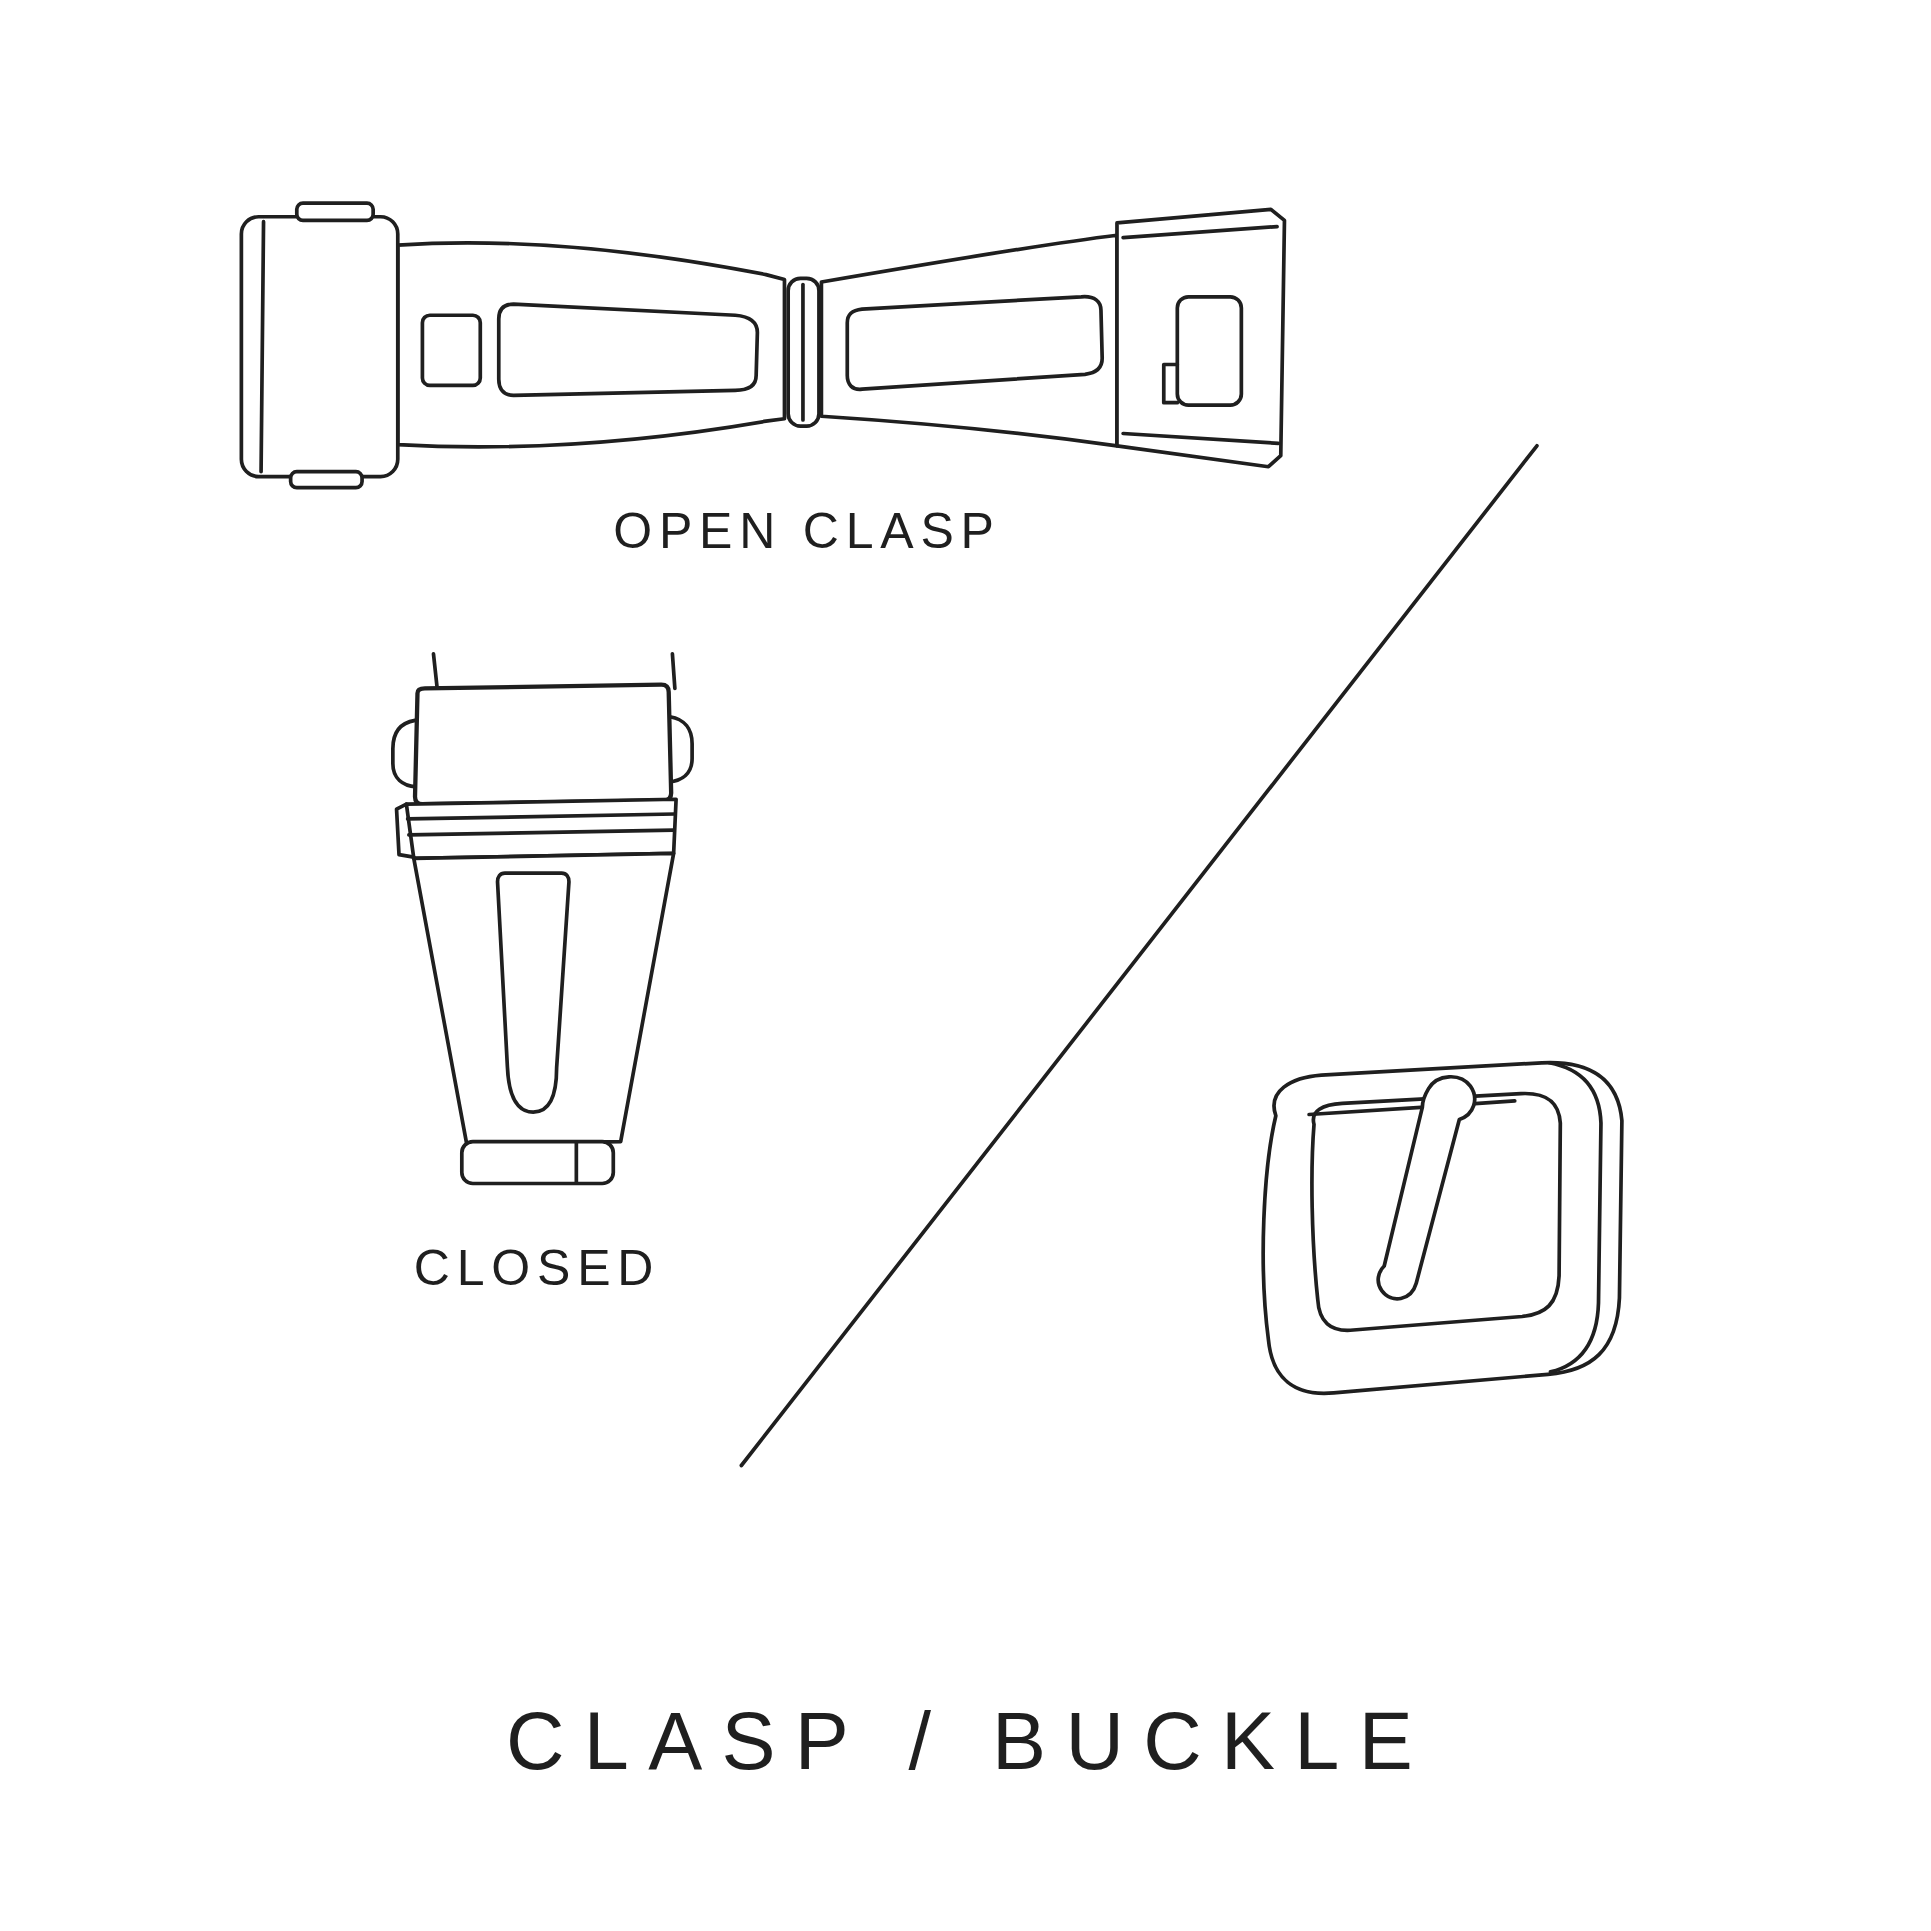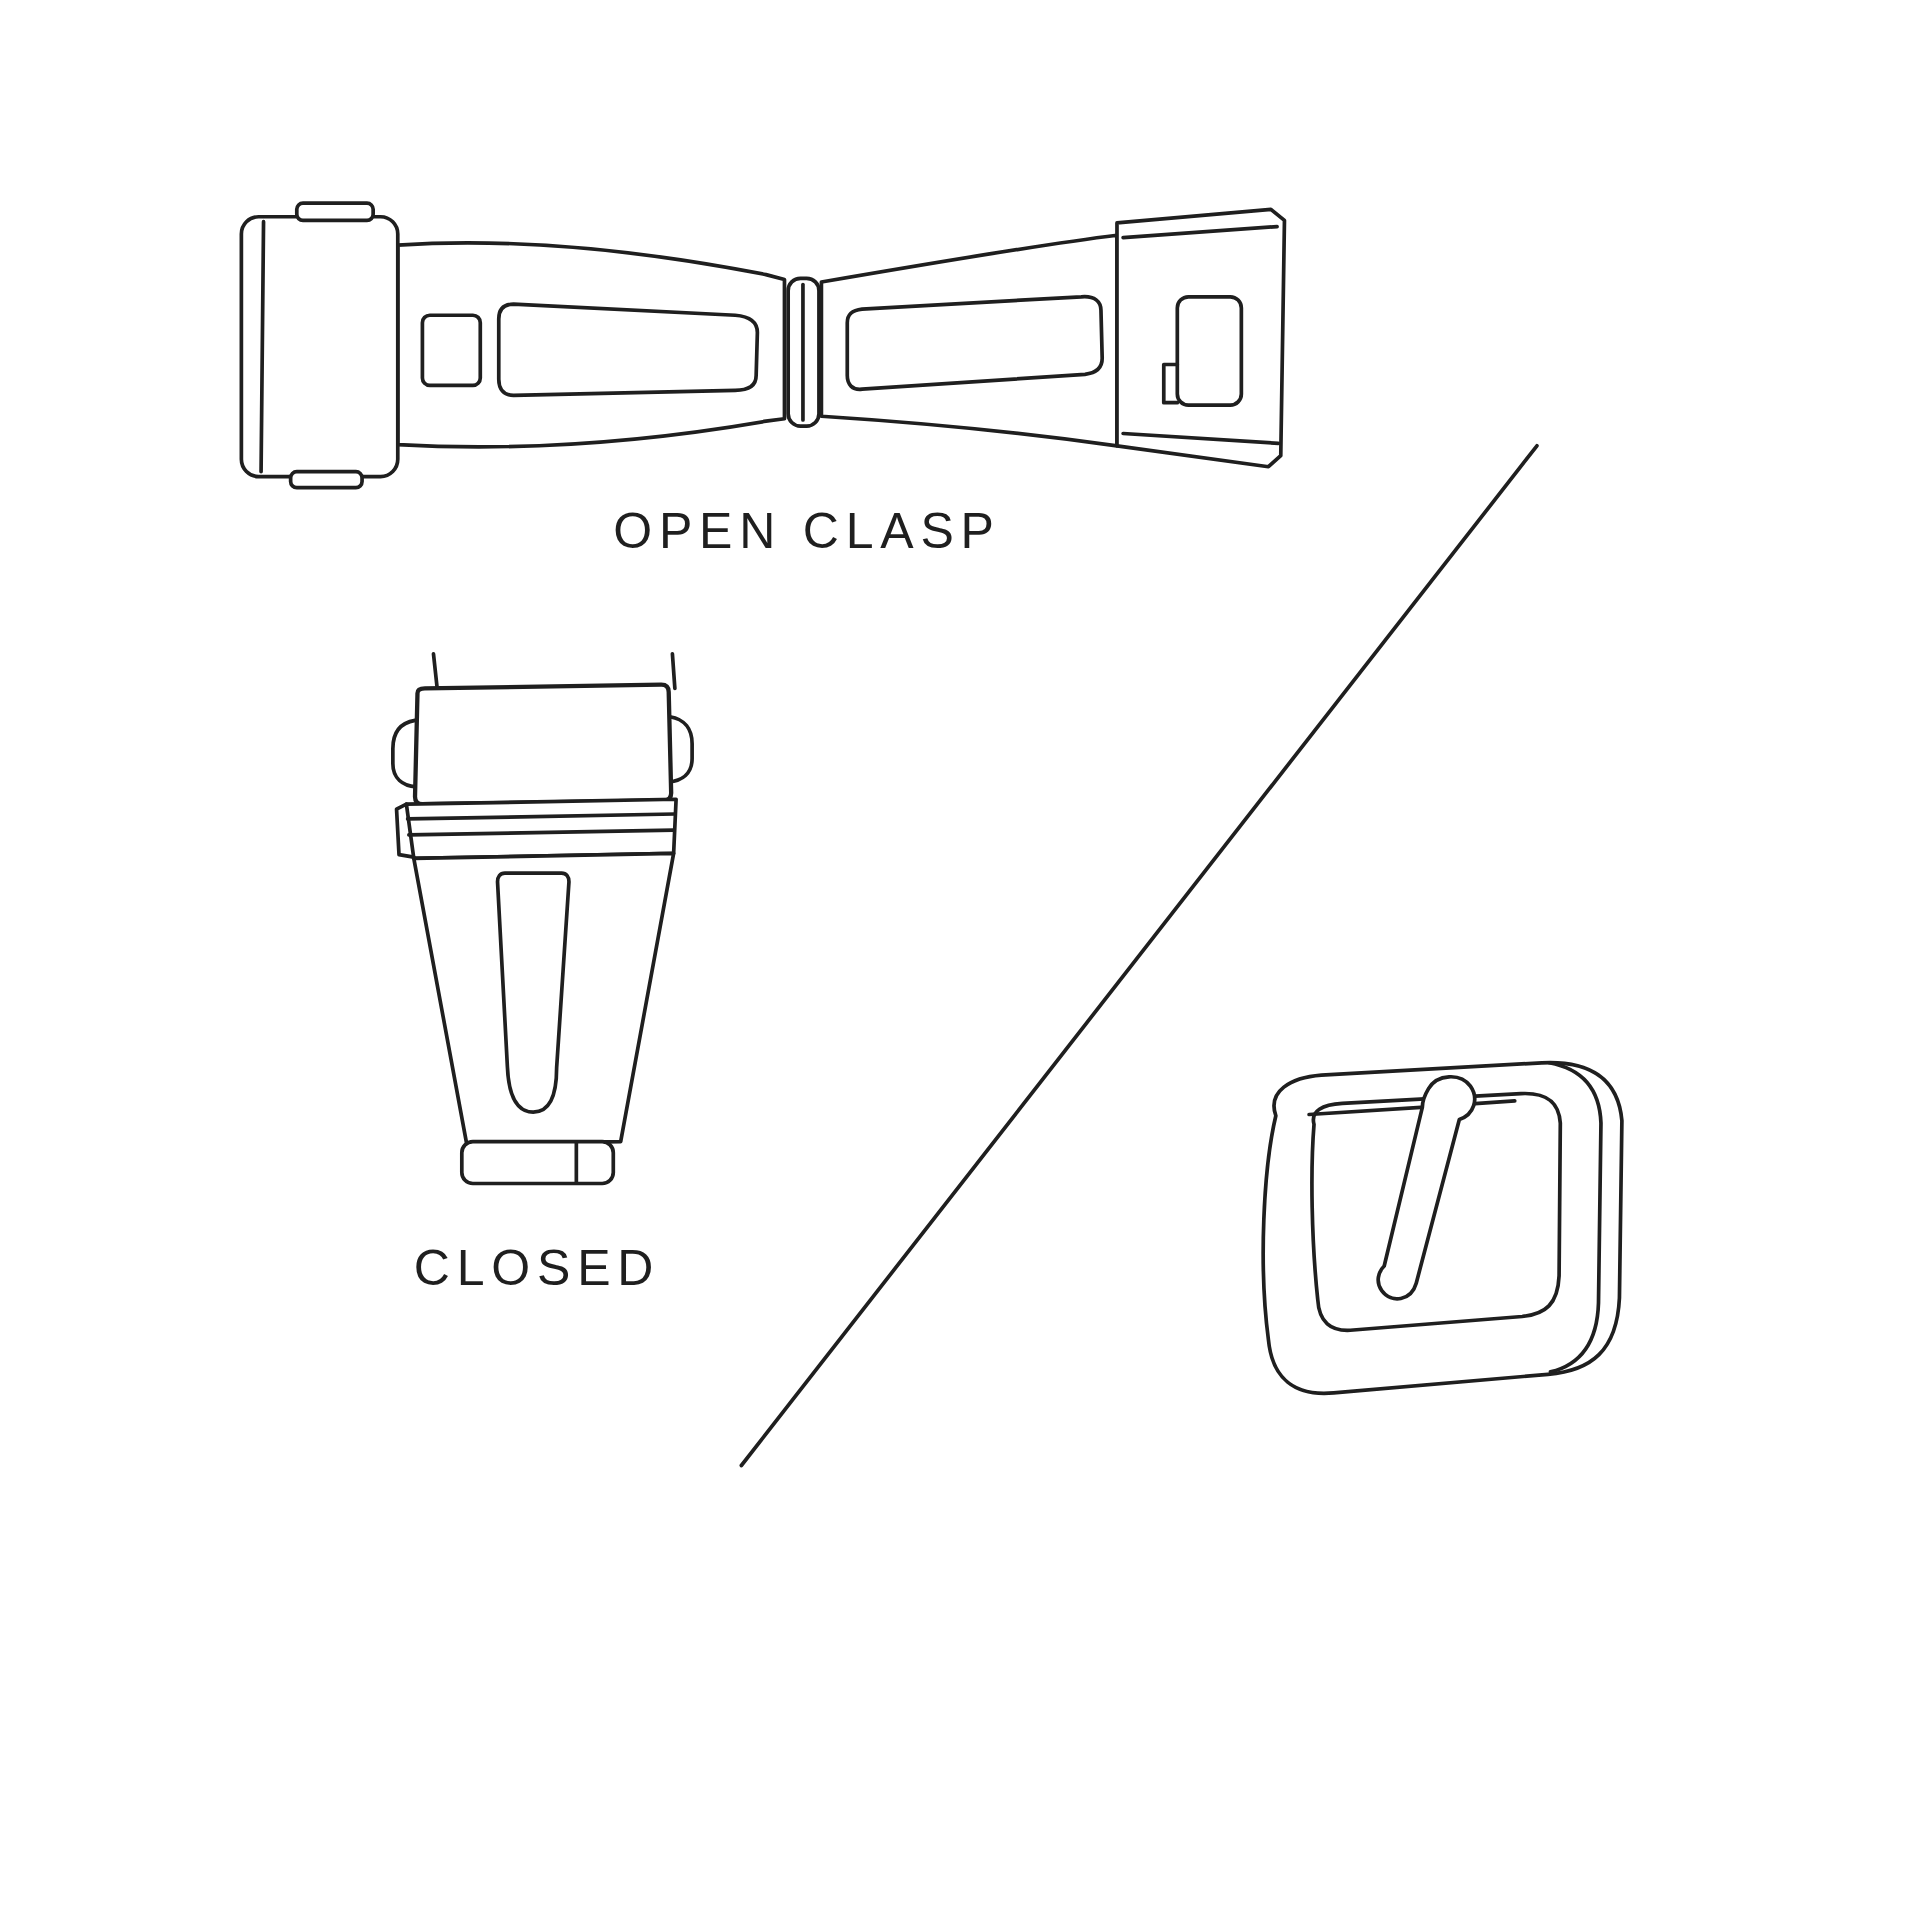--- a/index.html
+++ b/index.html
@@ -120,14 +120,15 @@
       <circle cx="1171" cy="897" r="11" fill="none"></circle>
 
       <path d="M1160,884 C1167,872 1186,871 1194,882 C1201,892 1197,905 1185,909 L1150,1042 C1146,1056 1130,1059 1122,1048 C1117,1041 1119,1033 1124,1028 L1155,899 C1155,893 1157,889 1160,884 Z"></path>
     </g>
   </svg>
 
   <div class="label label-open">OPEN CLASP</div>
 
   <div class="label label-closed">CLOSED</div>
 
+  <div class="title">CLASP / BUCKLE</div>
 </div>
 
 
 </body></html>

